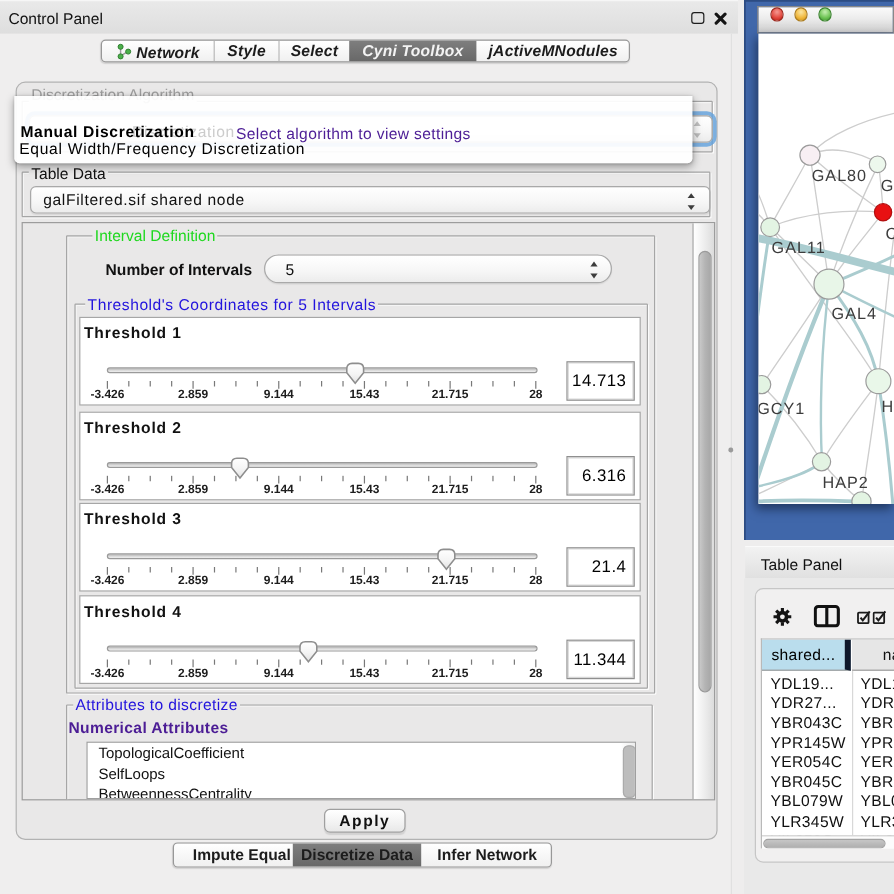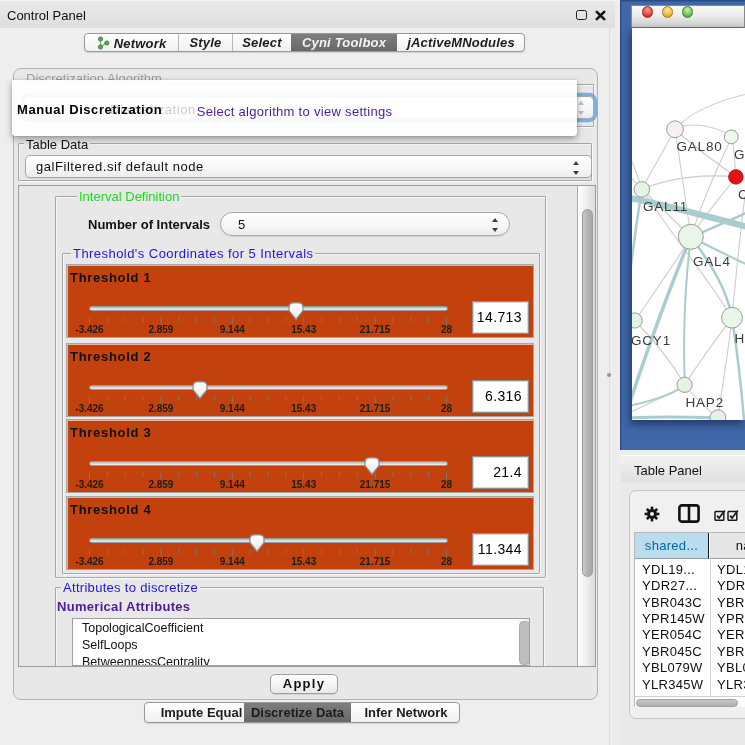--- a/index.html
+++ b/index.html
@@ -48,21 +48,21 @@
 
 #scrollpane { position:absolute; left:18px; top:185px; width:578px; height:482px;
   border:1px solid #9c9c9c; background:#e9e8e8; overflow:hidden; }
 #vsb { position:absolute; right:0; top:0; width:18px; height:480px;
   background:linear-gradient(90deg,#ffffff,#f2f2f2 40%,#dcdcdc); border-left:1px solid #ababab; }
 #vsbthumb { position:absolute; left:4.2px; top:23px; width:11px; height:368px; border-radius:5.5px;
   background:linear-gradient(90deg,#c9c9c9,#b4b4b4 50%,#a8a8a8); border:1px solid #9b9b9b; }
 
 
 .tpanel { position:absolute; left:47px; width:468px; height:74px; border:1px solid #a6a6a6;
-  background:#c2410c; box-shadow:inset 1px 1px 0 rgba(255,255,255,0.6); }
+  background:#ffffff; box-shadow:inset 1px 1px 0 rgba(255,255,255,0.6); }
 .tname { position:absolute; left:3px; top:5px; font-size:13px; font-weight:bold; color:#111; letter-spacing:0.7px; }
 .track { position:absolute; left:22px; top:41px; width:359px; height:5px; border-radius:3px;
   border:1px solid #9a9a9a; background:linear-gradient(#adadad,#d6d6d6 45%,#efefef); }
 .thumb { position:absolute; top:36px; width:18px; height:20px; }
 .tickwrap { position:absolute; left:21px; top:52px; }
 .tickwrap svg { display:block; }
 .tlwrap { position:absolute; left:21px; top:59px; width:430px; height:12px; }
 .tl { position:absolute; transform:translateX(-50%); font-size:10px; font-weight:bold; color:#1d1d1d; }
 .tfield { position:absolute; left:405px; top:36px; width:57px; height:33px; background:#fff;
   border:1px solid #8f8f8f; box-shadow:inset 0 0 0 1px #d7d7d7; font-size:14px; letter-spacing:0.4px; color:#000;
@@ -99,21 +99,21 @@
 
 #tptitle { position:absolute; left:621px; top:455px; width:124px; height:27px;
   background:linear-gradient(#f2f2f2,#e0e0e0); border-top:1px solid #fafafa; }
 #tptitle span { position:absolute; left:13px; top:7px; font-size:13px; color:#111; }
 #tpback { position:absolute; left:620px; top:482px; width:125px; height:263px; background:#e9e9e9; }
 #tpanel2 { position:absolute; left:629px; top:490px; width:130px; height:229px;
   background:#f1f0f0; border:1px solid #c6c6c6; border-radius:7px; }
 #ttable { position:absolute; left:634px; top:532px; width:111px; height:175px; background:#fff;
   border-left:1px solid #b9b9b9; border-top:1px solid #b9b9b9; overflow:hidden; font-size:13px; letter-spacing:0.3px; }
 #thead1 { position:absolute; left:0; top:0; width:74px; height:26px; background:#badded;
-  border-right:1px solid #0f172a; border-bottom:1px solid #9c9c9c; text-align:center; line-height:25px; color:#0369a1; }
+  border-right:5px solid #0f172a; border-bottom:1px solid #9c9c9c; text-align:center; line-height:25px; color:#000000; }
 #thead2 { position:absolute; left:75px; top:0; width:85px; height:26px; background:#e6e6e6;
   border-bottom:1px solid #9c9c9c; text-align:center; line-height:25px; color:#111; }
 .trow { position:absolute; left:0; width:200px; height:16.4px; line-height:16.4px; color:#101010; }
 .trow .c1 { position:absolute; left:7px; }
 .trow .c2 { position:absolute; left:82px; }
 #colsep { position:absolute; left:74.5px; top:26px; width:1px; height:144px; background:#d8d8d8; }
 #hsb { position:absolute; left:0px; top:163px; width:111px; height:12px; background:#fcfcfc; border-top:1px solid #cfcfcf; }
 #hsbthumb { position:absolute; left:1px; top:1.5px; width:102px; height:8.5px; border-radius:4.5px;
   background:linear-gradient(#c6c6c6,#b0b0b0); border:1px solid #a2a2a2; }
 </style></head>
@@ -152,28 +152,29 @@
 
 <div class="group" style="left:18px;top:84px;width:576px;height:43px"></div>
 <div class="abs" style="left:24px;top:71px;font-size:13px;color:#9d9d9d;background:#e9e8e8;padding:0 2px">Discretization Algorithm</div>
 <div class="combo" style="left:24px;top:96px;width:570px;height:23px;box-shadow:0 0 0 3.2px rgba(96,160,220,0.8)">
   <div class="updn" style="right:8px;top:3px;opacity:0.3"></div>
 </div>
 
 <div class="group" style="left:18px;top:143px;width:574px;height:38px"></div>
 <div class="abs" style="left:24px;top:137px;font-size:13px;color:#111;background:#e9e8e8;padding:0 2px">Table Data</div>
 <div class="combo" style="left:25px;top:155px;width:567px;height:23px;line-height:22px">
-  <span style="margin-left:10px;letter-spacing:0.55px">galFiltered.sif default node</span>
+  <span style="margin-left:10px;letter-spacing:0.55px">galFiltered.sif shared node</span>
   <div class="updn" style="right:11px;top:3.5px"></div>
 </div>
 
 <div id="popup">
   <div style="position:absolute;left:98px;top:22px;color:#cccccc;letter-spacing:0.55px">Discretization</div>
   <div class="r1">Select algorithm to view settings</div>
   <div class="r2">Manual Discretization</div>
+  <div class="r3">Equal Width/Frequency Discretization</div>
 </div>
 
 <div id="scrollpane">
 
   <div class="group" style="left:36px;top:10px;width:491px;height:382px"></div>
   <div class="abs" style="left:58px;top:3px;font-size:13px;color:#1fd81f;background:#e9e8e8;padding:0 2px">Interval Definition</div>
 
   <div class="abs" style="left:69px;top:31px;font-size:13px;font-weight:bold;color:#111">Number of Intervals</div>
   <div class="combo" style="left:201px;top:26px;width:290px;height:24px;line-height:23px;border-radius:12px">
     <span style="margin-left:17px">5</span>

